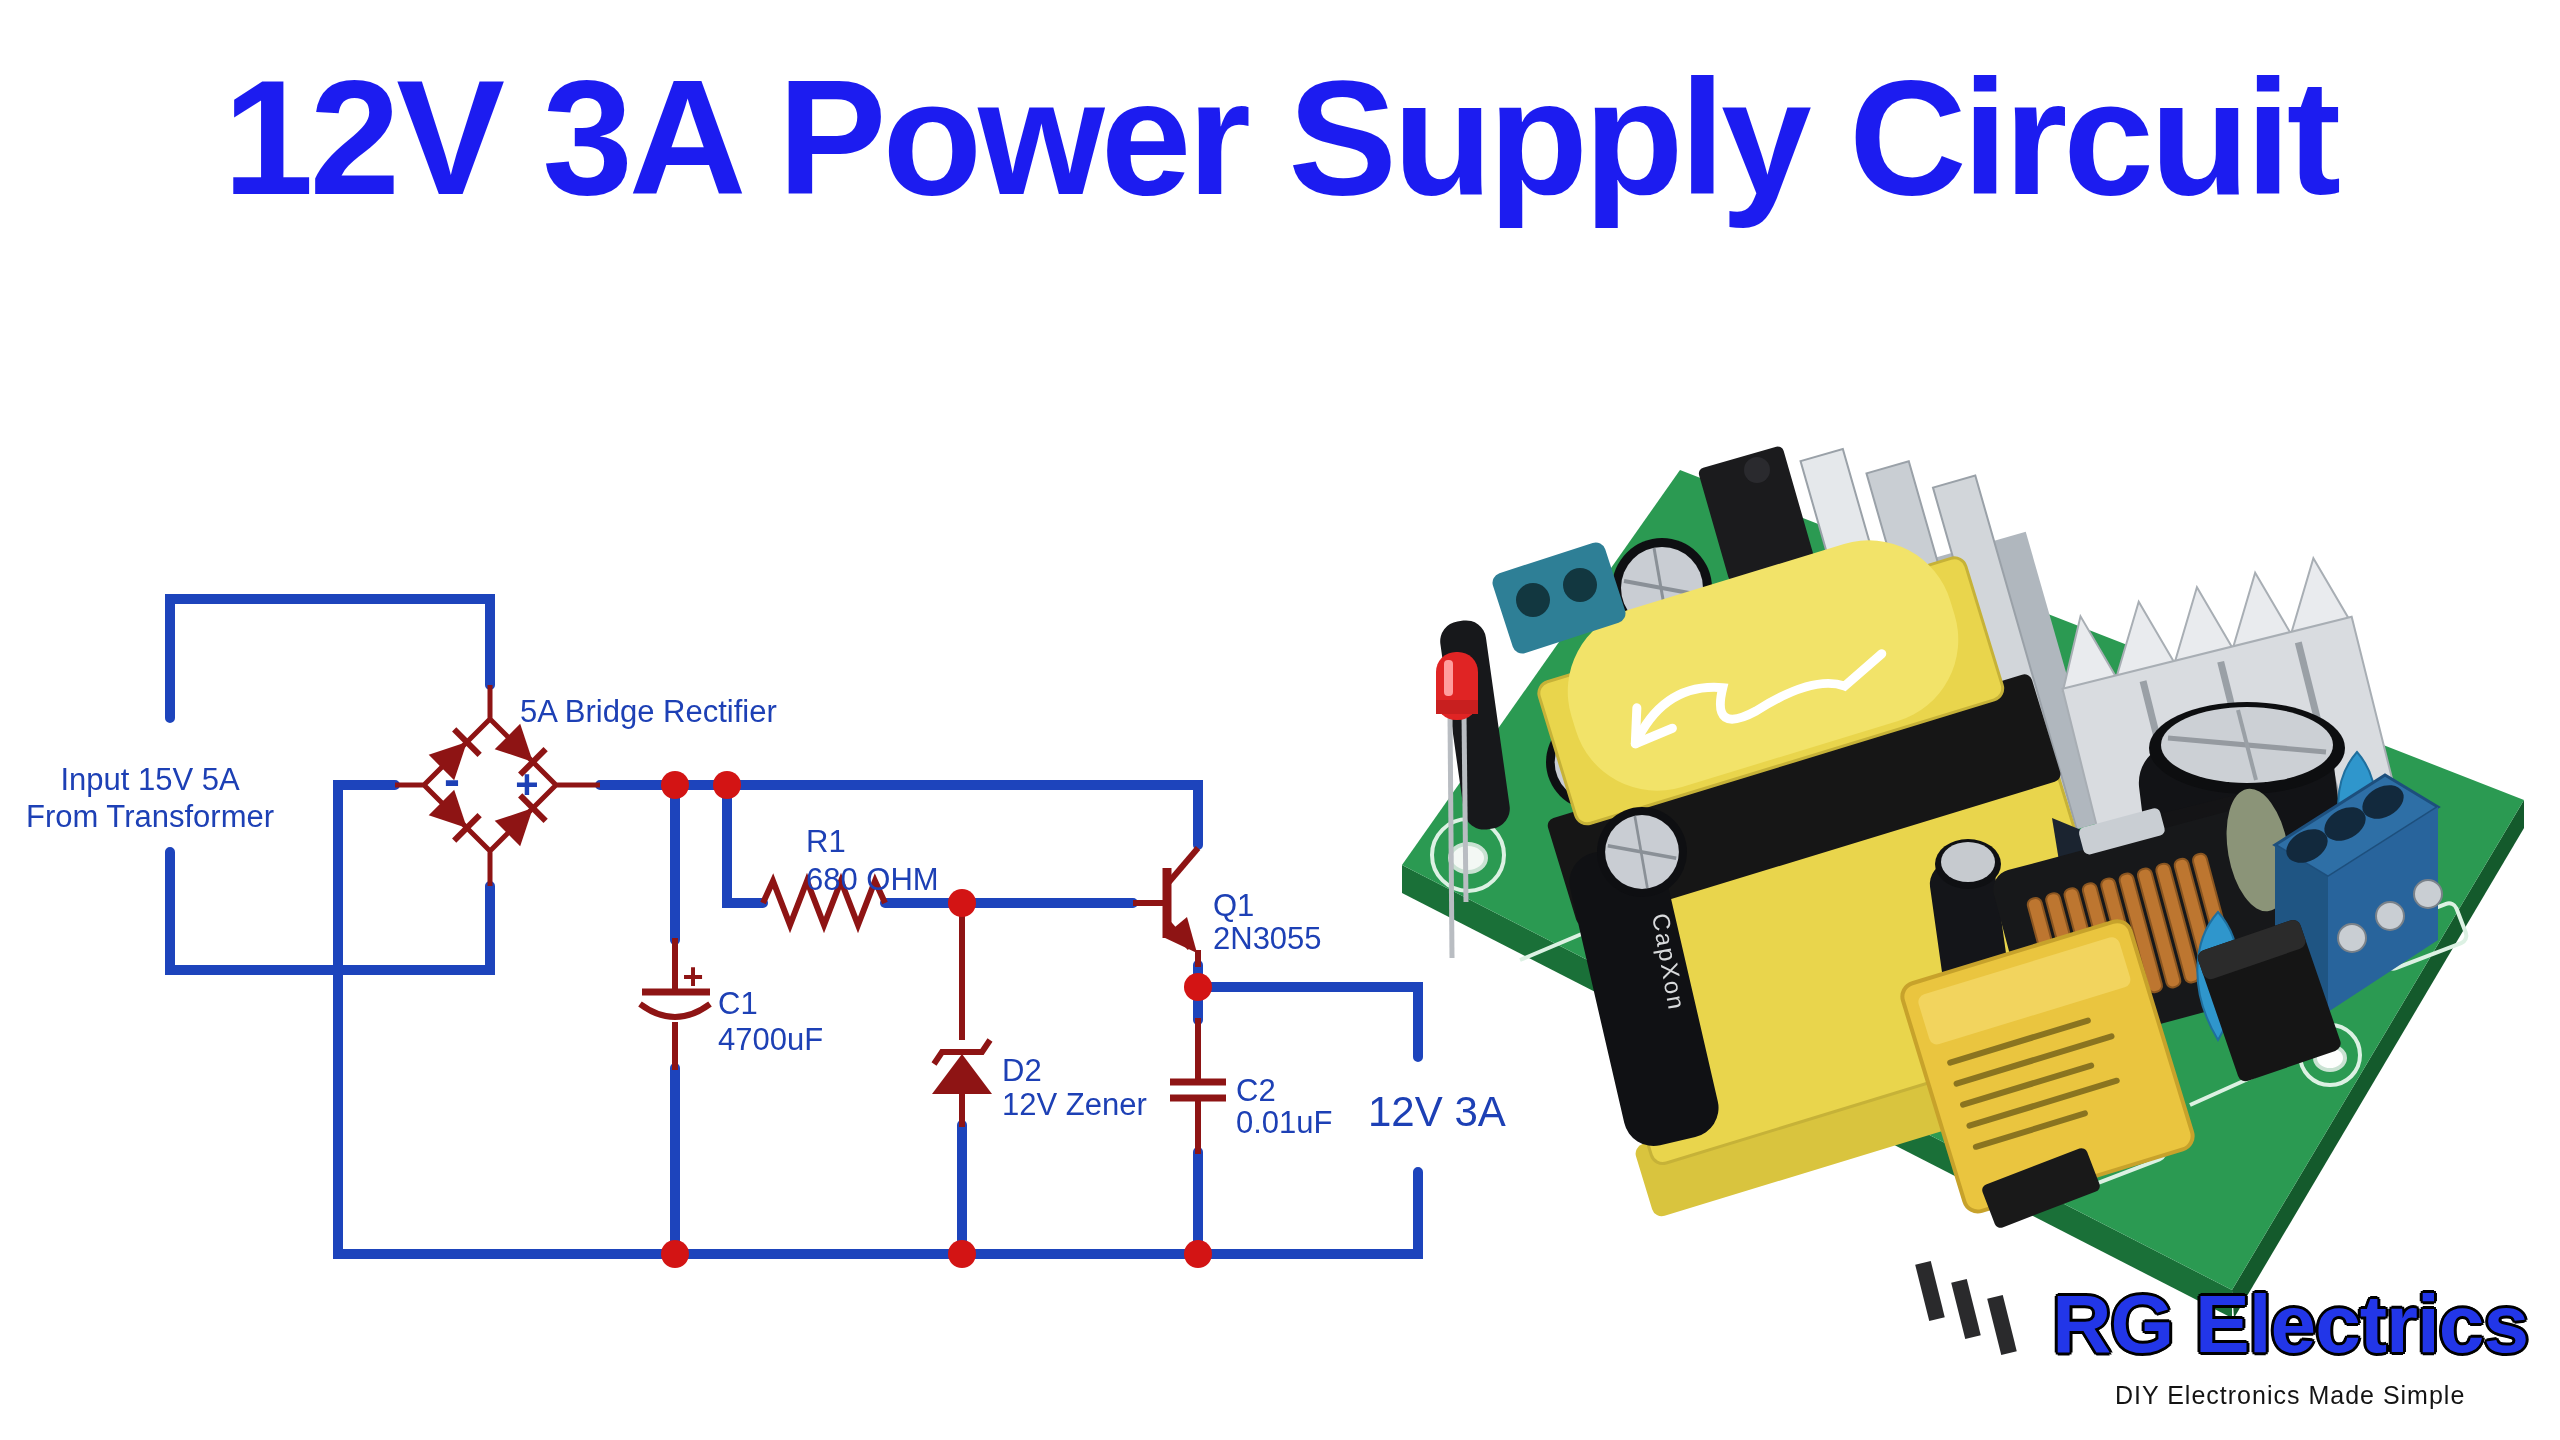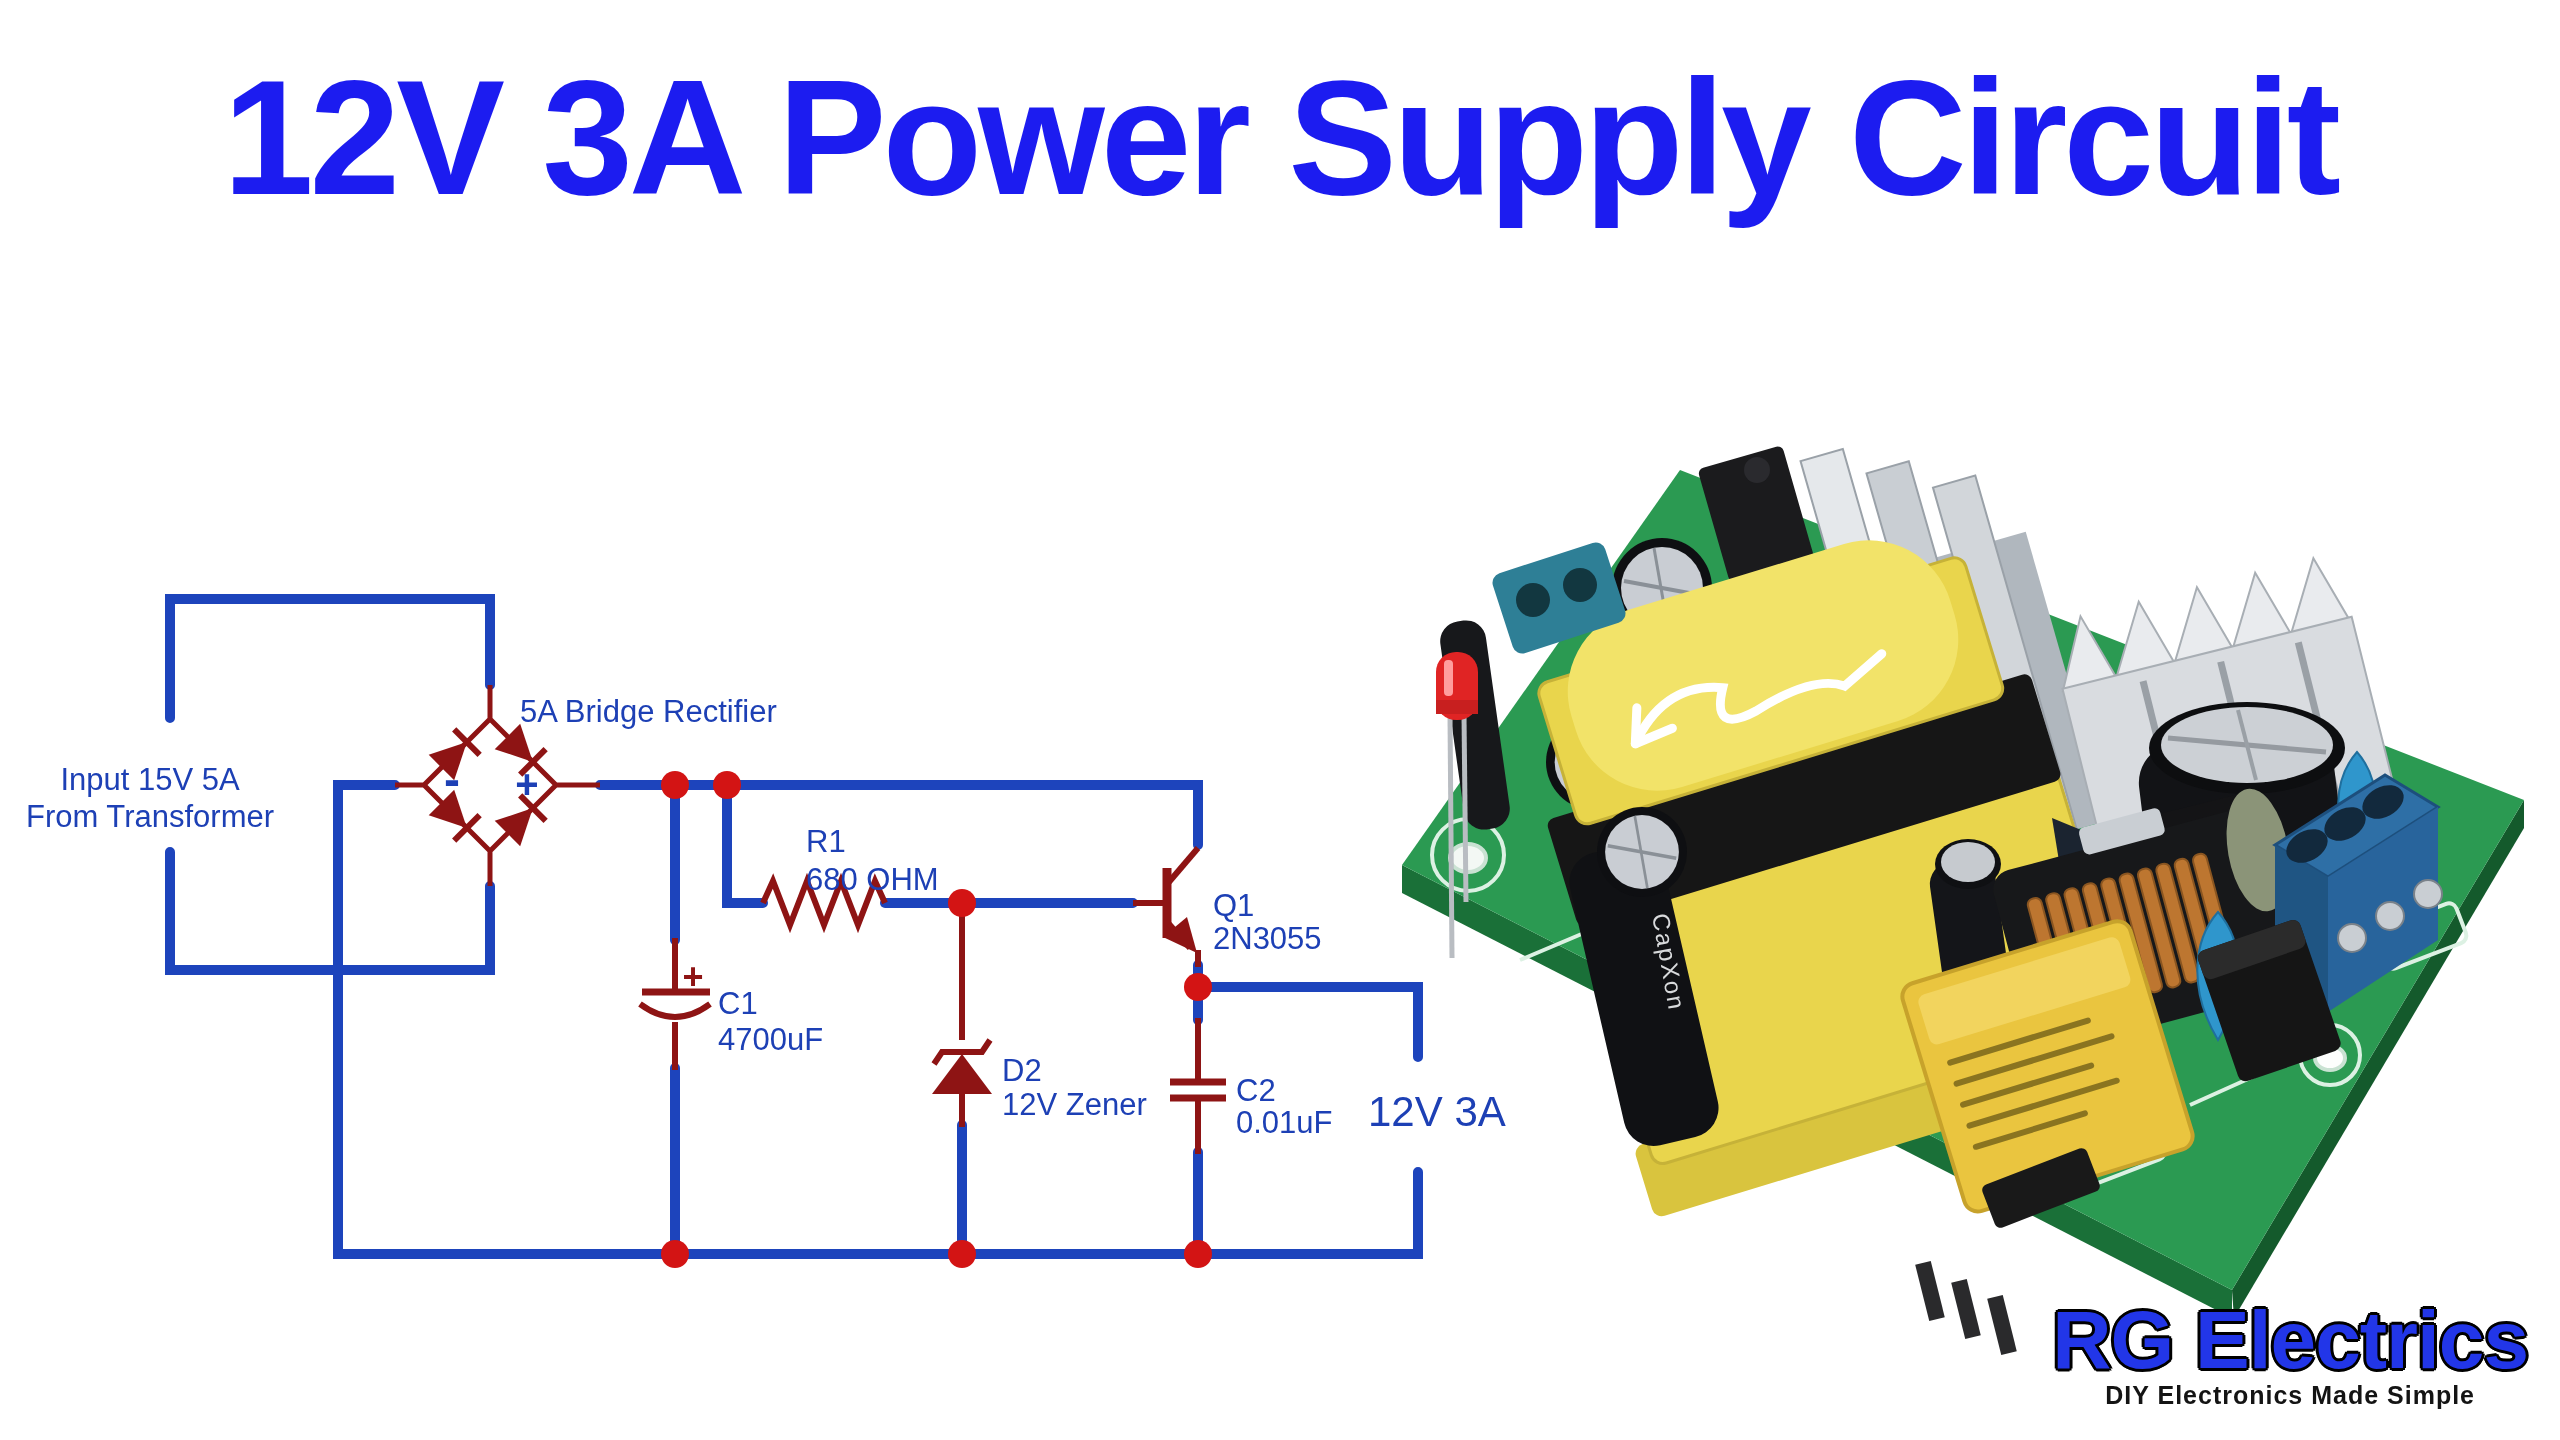--- a/index.html
+++ b/index.html
@@ -6,21 +6,21 @@
   .canvas{position:relative;width:2560px;height:1440px;background:#ffffff;overflow:hidden;
           font-family:"Liberation Sans",sans-serif;}
   .page-title{position:absolute;left:0;top:52px;width:100%;text-align:center;margin:0;
               font-size:163px;font-weight:700;letter-spacing:-4px;line-height:1.05;
               color:#1c1cf0;white-space:nowrap;}
   .schematic-svg{position:absolute;left:0;top:0;}
   .logo-block{position:absolute;right:32px;bottom:30px;text-align:center;}
   .logo-name{font-size:82px;font-weight:800;letter-spacing:-1px;color:#2236e8;line-height:1;
              text-shadow:-3px 0 0 #000,3px 0 0 #000,0 -3px 0 #000,0 3px 0 #000,
                          -2px -2px 0 #000,2px 2px 0 #000,-2px 2px 0 #000,2px -2px 0 #000;}
-  .logo-tagline{font-size:25px;font-weight:700;letter-spacing:1px;color:#141414;margin-top:0;}
+  .logo-tagline{font-size:25px;font-weight:400;letter-spacing:1px;color:#141414;margin-top:16px;}
 </style>
 </head>
 <body>
 
 <div class="canvas">
 
   <h1 class="page-title">12V 3A Power Supply Circuit</h1>
 
   <svg class="schematic-svg" width="2560" height="1440" viewBox="0 0 2560 1440">
 

